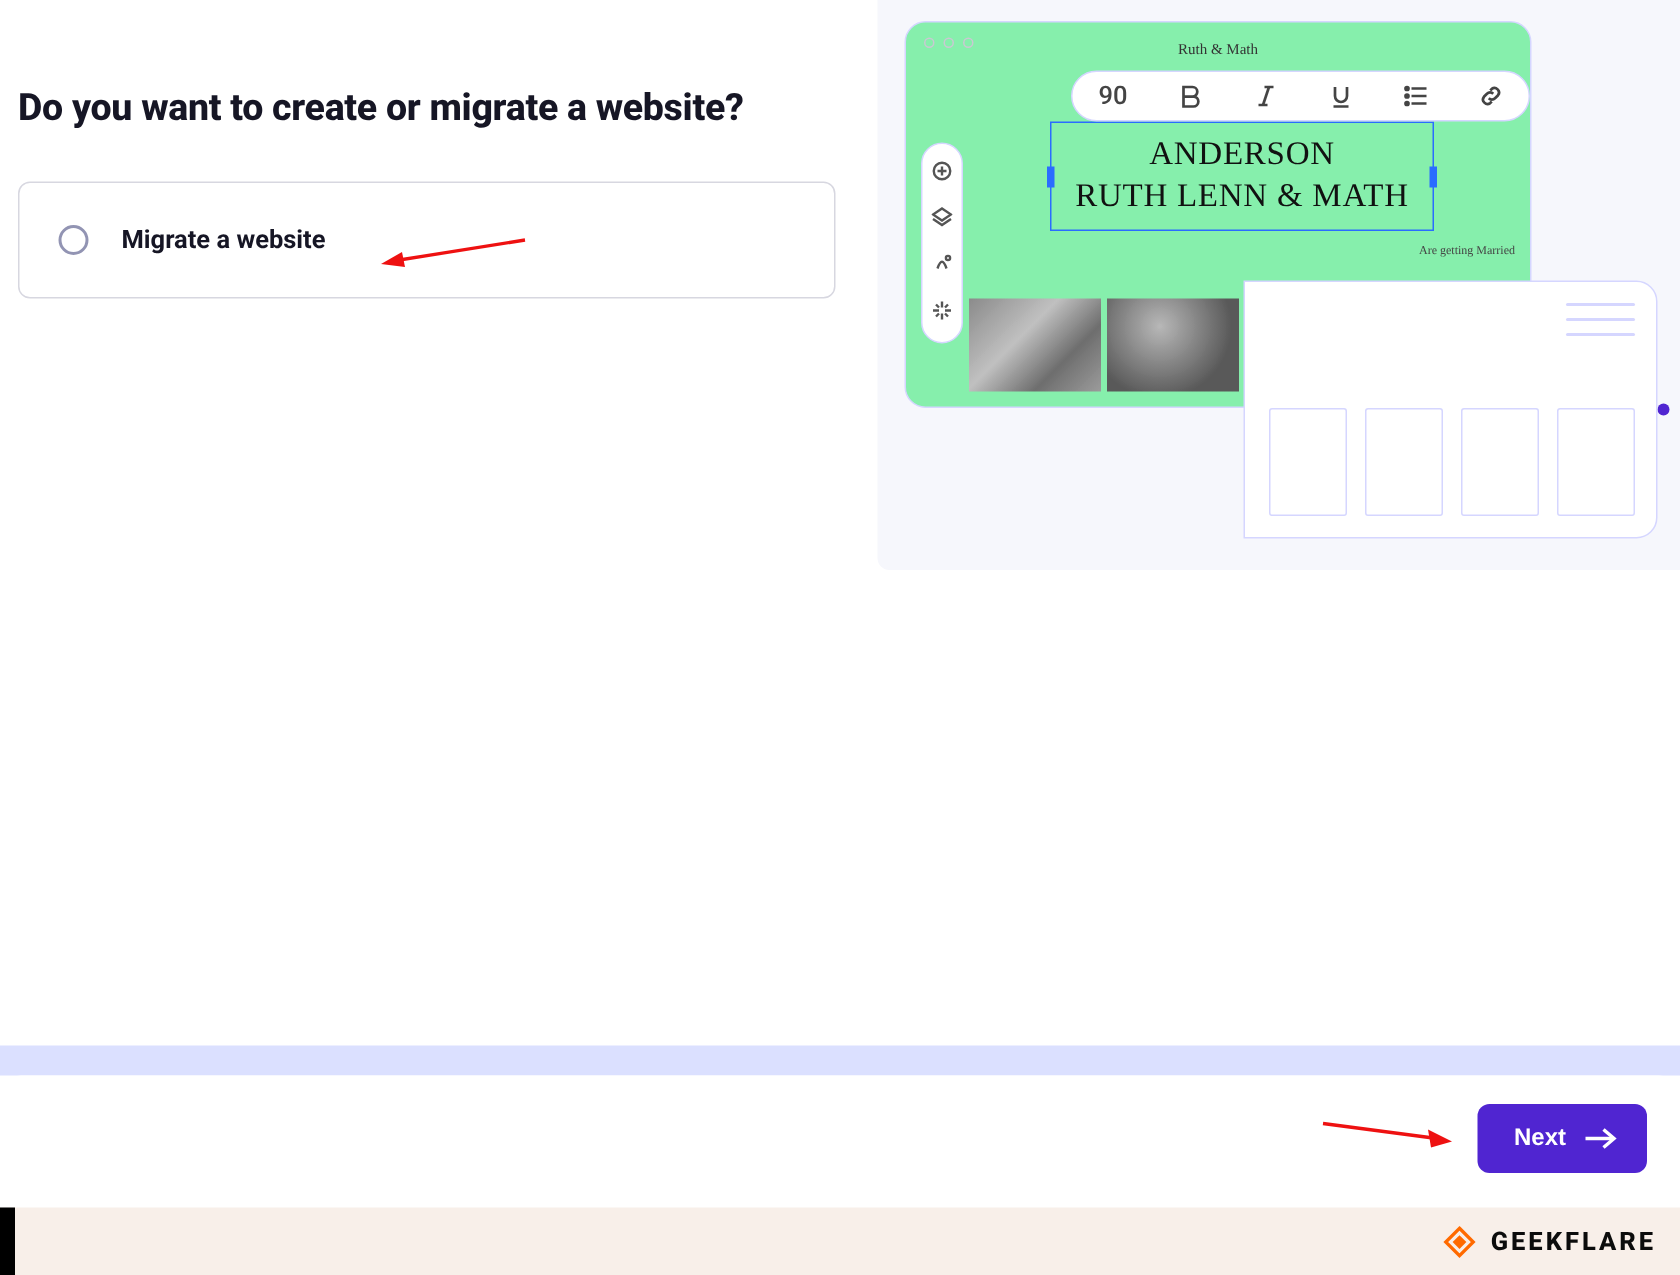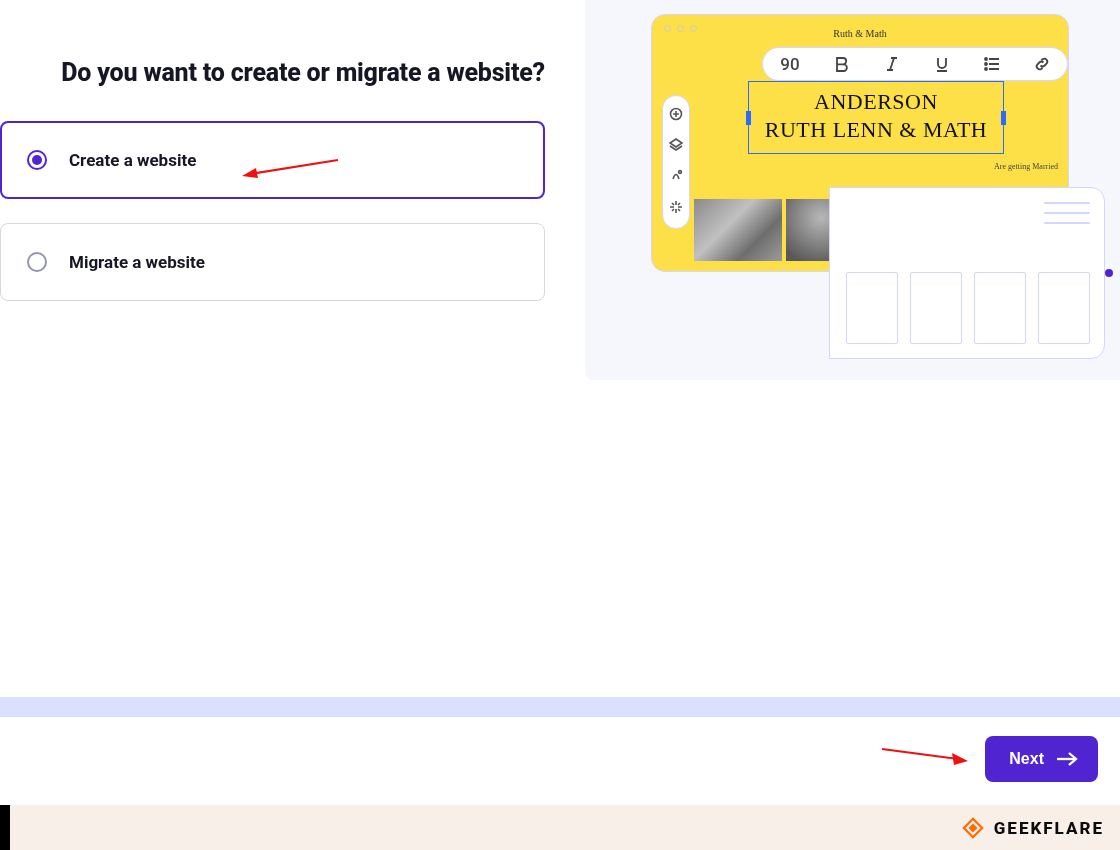--- a/index.html
+++ b/index.html
@@ -17,23 +17,22 @@
     font-family:-apple-system,BlinkMacSystemFont,"Segoe UI",Roboto,Arial,sans-serif;
     color:var(--text);
     background:#fff;
     position:relative;
     overflow:hidden;
   }
 
   
   .left{
     position:absolute;
-    left:0; top:58px;
+    left:12px; top:58px;
     width:545px;
-    text-align:right;
   }
   .heading{
     font-size:25px;
     font-weight:800;
     letter-spacing:-.2px;
     margin:0 0 34px 0;
   }
   .option{
     display:flex;
     align-items:center;
@@ -74,25 +73,24 @@
     position:absolute;
     left:585px; top:0;
     width:535px; height:380px;
     background:#f6f7fc;
     border-bottom-left-radius:8px;
   }
   .browser{
     position:absolute;
     left:18px; top:14px;
     width:418px; height:258px;
-    background:#fde047;
+    background:#86efac;
     border:1.5px solid var(--accent-light);
     border-radius:14px;
     overflow:hidden;
-    margin-left:48px;
   }
   .traffic{
     display:flex;gap:6px;
     padding:10px 12px 0 12px;
   }
   .traffic span{
     width:7px;height:7px;border-radius:50%;border:1px solid #c9c9d2;display:inline-block;
   }
   .site-title{
     text-align:center;font-family:"Times New Roman",serif;font-size:10px;color:#333;
@@ -220,24 +218,20 @@
     font-weight:800;letter-spacing:2px;font-size:17px;color:#0c0c0c;margin-top:44px;
   }
   .wm svg{width:22px;height:22px;}
 </style>
 </head>
 <body>
 
 <div class="left">
   <h1 class="heading">Do you want to create or migrate a website?</h1>
 
-  <div class="option selected">
-    <span class="radio on"></span>
-    <span class="opt-label">Create a website</span>
-  </div>
 
   <div class="option">
     <span class="radio off"></span>
     <span class="opt-label">Migrate a website</span>
   </div>
 
   <div class="arrow1">
     <svg viewBox="0 0 105 24">
         <line x1="100" y1="4" x2="12" y2="18" stroke="#e11" stroke-width="2.2"></line>
         <polygon points="4,20 18,12 20,22" fill="#e11"></polygon>

